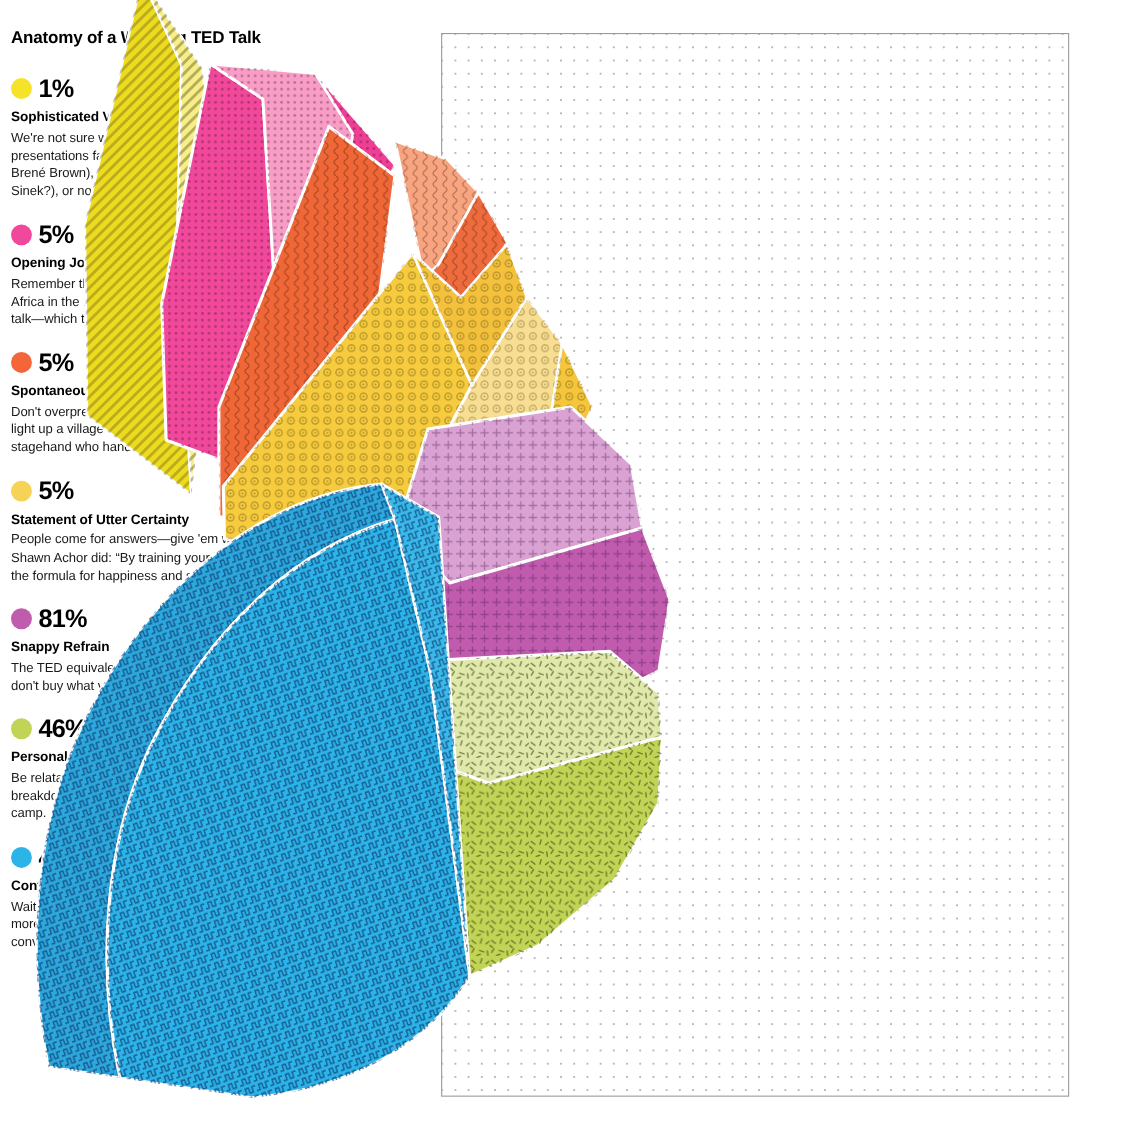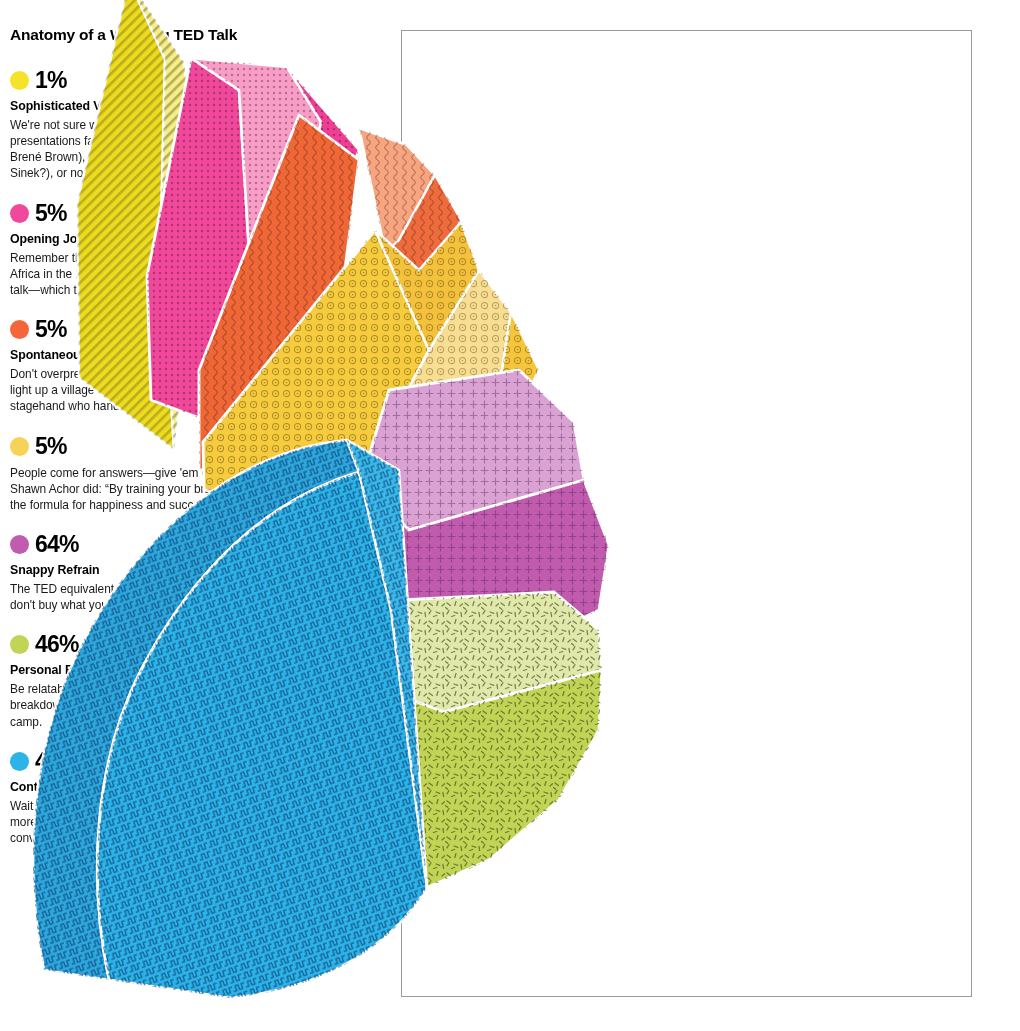--- a/index.html
+++ b/index.html
@@ -94,27 +94,28 @@
       </div>
       <p class="legend-name">Spontaneous Moment</p>
       <p class="legend-desc">Don't overprepare. Tease the guy in the front row (“You could light up a village with this guy's eyes”). Commend the stagehand who handles the human brain you brought.</p>
     </div>
 
     <div class="legend-item">
       <div class="legend-head">
         <span class="legend-dot" style="background:#f6d256"></span>
         <span class="legend-pct">5%</span>
       </div>
+      <p class="legend-name">Statement of Utter Certainty</p>
       <p class="legend-desc">People come for answers—give 'em what they want, as Shawn Achor did: “By training your brain … we can reverse the formula for happiness and success.”</p>
     </div>
 
     <div class="legend-item">
       <div class="legend-head">
         <span class="legend-dot" style="background:#c05bae"></span>
-        <span class="legend-pct">64%</span>
+        <span class="legend-pct">81%</span>
       </div>
       <p class="legend-name">Snappy Refrain</p>
       <p class="legend-desc">The TED equivalent of “I have a dream.” Example: “People don't buy what you do; they buy why you do it.” Repeat 7x.</p>
     </div>
 
     <div class="legend-item">
       <div class="legend-head">
         <span class="legend-dot" style="background:#c2d456"></span>
         <span class="legend-pct">46%</span>
       </div>

